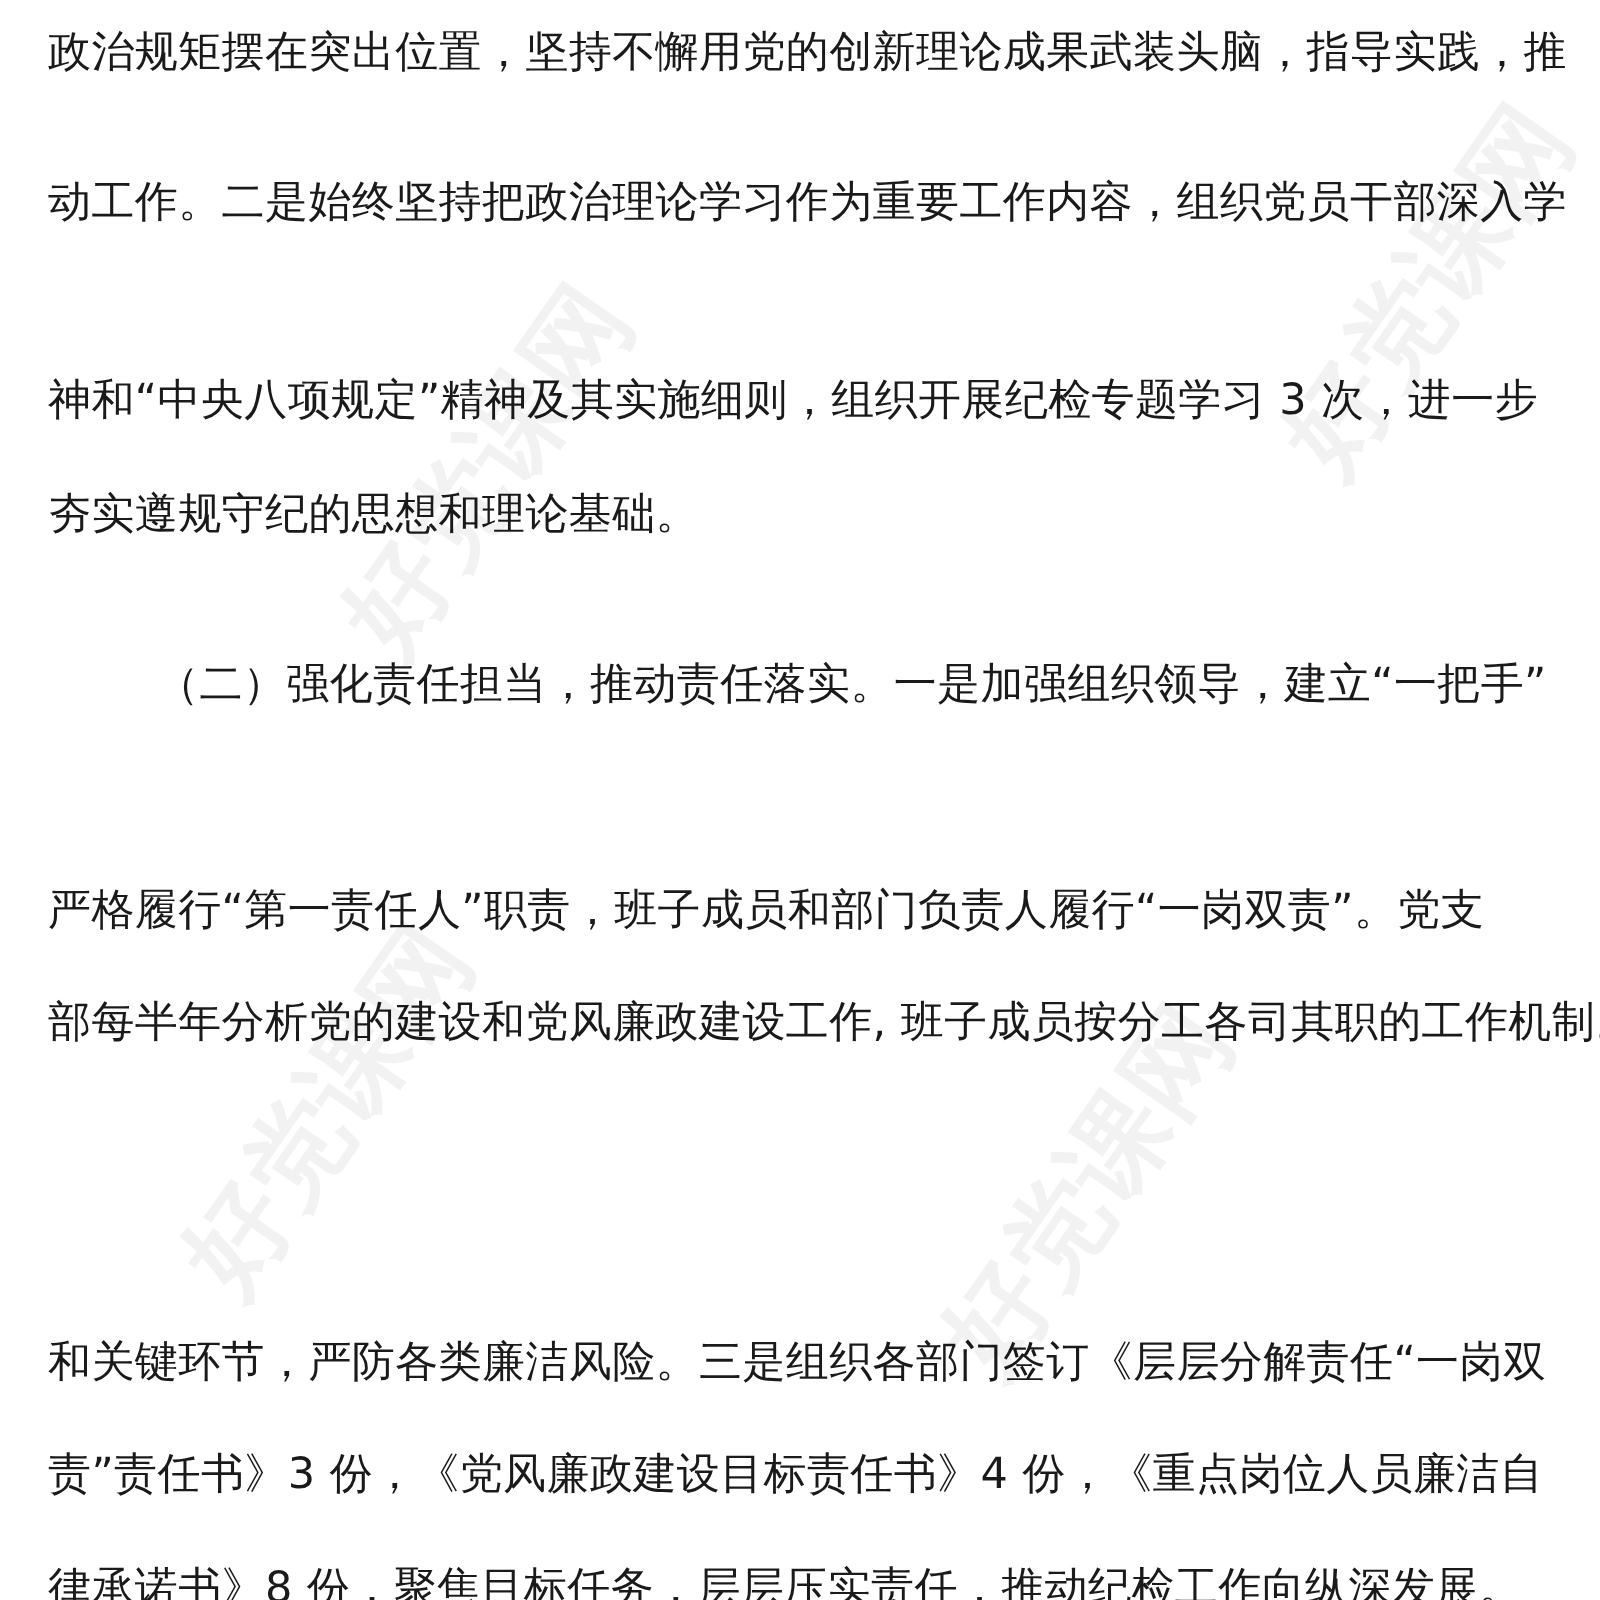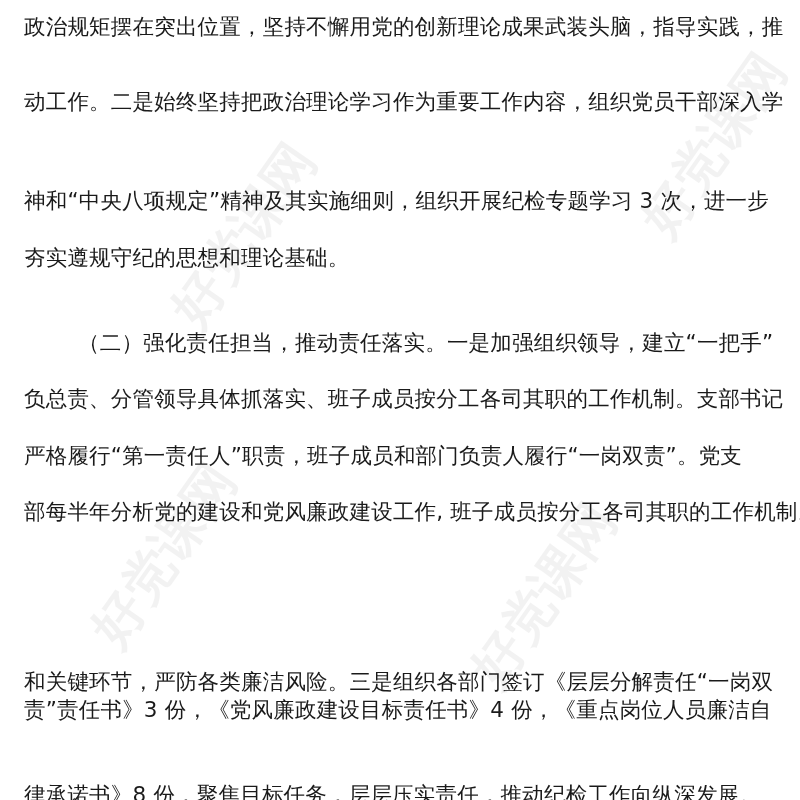--- a/index.html
+++ b/index.html
@@ -45,24 +45,23 @@
 <body>
 
 <div class="page">
 
   <div class="line" style="top:13px">政治规矩摆在突出位置，坚持不懈用党的创新理论成果武装头脑，指导实践，推</div>
   <div class="line" style="top:88px">动工作。二是始终坚持把政治理论学习作为重要工作内容，组织党员干部深入学</div>
   <div class="line" style="top:187px">神和“中央八项规定”精神及其实施细则，组织开展纪检专题学习 3 次，进一步</div>
   <div class="line" style="top:244px">夯实遵规守纪的思想和理论基础。</div>
 
   <div class="line indent" style="top:329px">（二）强化责任担当，推动责任落实。一是加强组织领导，建立“一把手”</div>
-  <div class="line" style="top:385px">负总责、分管领导具体抓落实、班子成员按分工各司其职的工作机制。支部书记</div>
   <div class="line" style="top:442px">严格履行“第一责任人”职责，班子成员和部门负责人履行“一岗双责”。党支</div>
   <div class="line" style="top:498px">部每半年分析党的建设和党风廉政建设工作, 班子成员按分工各司其职的工作机制。</div>
   <div class="line" style="top:668px">和关键环节，严防各类廉洁风险。三是组织各部门签订《层层分解责任“一岗双</div>
-  <div class="line" style="top:696px">责”责任书》3 份，《党风廉政建设目标责任书》4 份，《重点岗位人员廉洁自</div>
+  <div class="line" style="top:724px">责”责任书》3 份，《党风廉政建设目标责任书》4 份，《重点岗位人员廉洁自</div>
   <div class="line" style="top:781px">律承诺书》8 份，聚焦目标任务，层层压实责任，推动纪检工作向纵深发展。</div>
 </div>
 
 <div class="watermark" style="left:140px; top:200px;">好党课网</div>
 <div class="watermark" style="left:610px; top:110px;">好党课网</div>
 <div class="watermark" style="left:60px; top:520px;">好党课网</div>
 <div class="watermark" style="left:440px; top:560px;">好党课网</div>
 
 </body></html>

